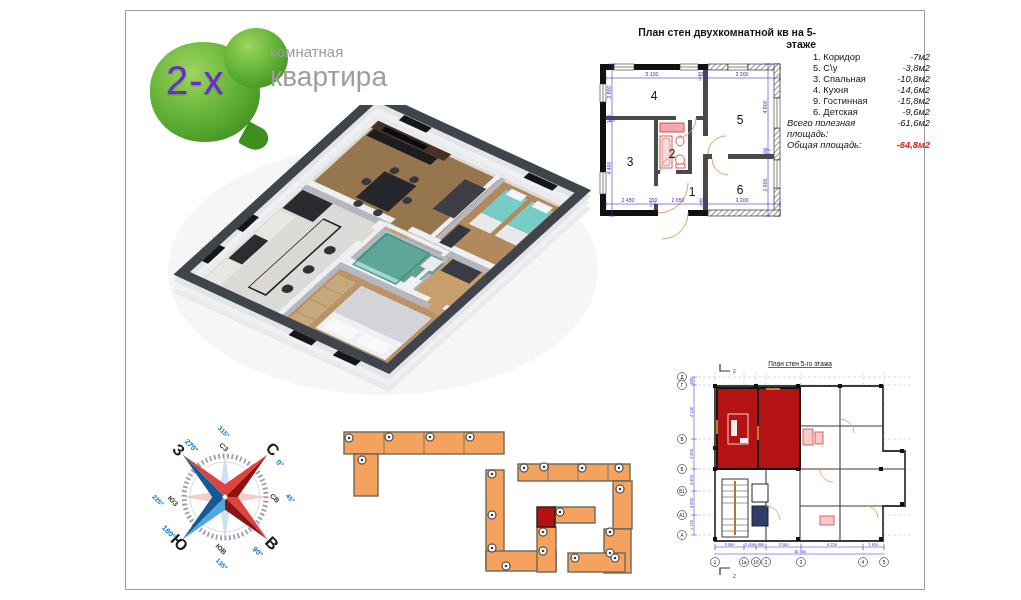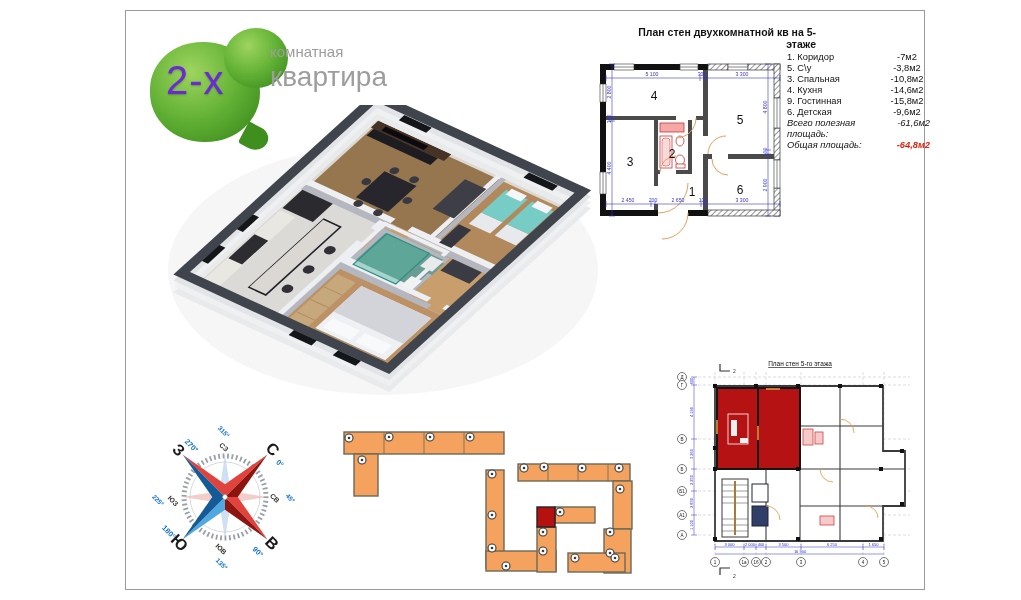--- a/index.html
+++ b/index.html
@@ -17,23 +17,23 @@
              transform:rotate(28deg);background:#3f8f1f;}
   .logo-num{position:absolute;left:16px;top:30px;font-size:40px;color:#6d28d9;letter-spacing:1px;
             text-shadow:0 1px 2px rgba(0,60,0,.35);}
   .logo-caption{position:absolute;left:120px;top:16px;color:#9d9d9d;line-height:1.12;}
   .logo-caption .l1{font-size:15px;}
   .logo-caption .l2{font-size:28px;}
 
   
   .mp-title{left:616px;top:26px;width:200px;font-size:10.5px;font-weight:bold;text-align:right;}
   .legend{left:787px;top:52px;width:143px;font-size:9.3px;line-height:1.18;}
-  .lrow{display:flex;}
+  .lrow{display:flex;margin-left:26px;}
   .lrow .nm{flex:1;}
-  .lrow .ar{width:46px;text-align:center;}
+  .lrow .ar{width:46px;text-align:right;font-style:italic;}
   .ltot{display:flex;justify-content:space-between;font-style:italic;}
   .red{color:#e42313;font-weight:bold;text-align:center;}
   svg text{font-family:"Liberation Sans","DejaVu Sans",sans-serif;}
 </style>
 </head>
 <body>
 
 <div class="canvas">
   <div class="frame abs"></div>
 

